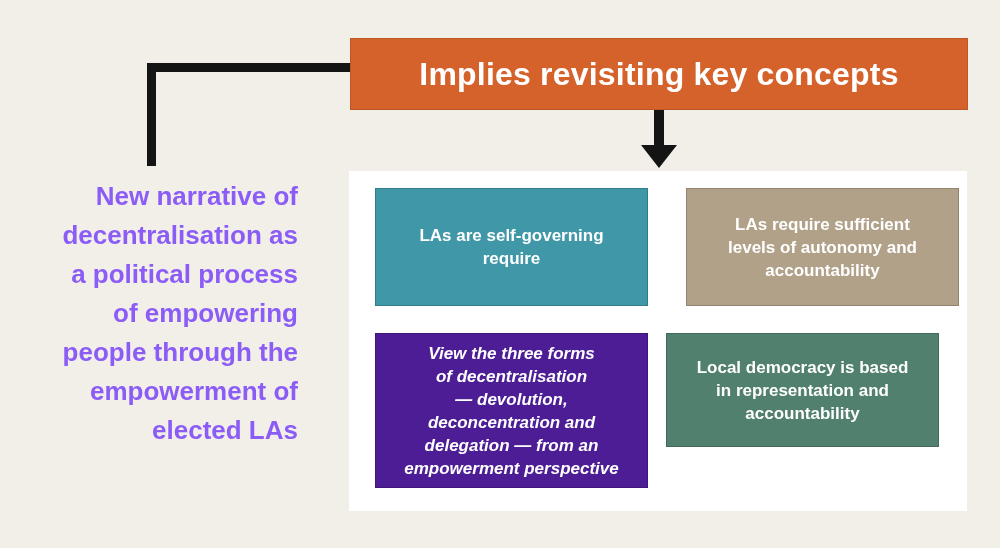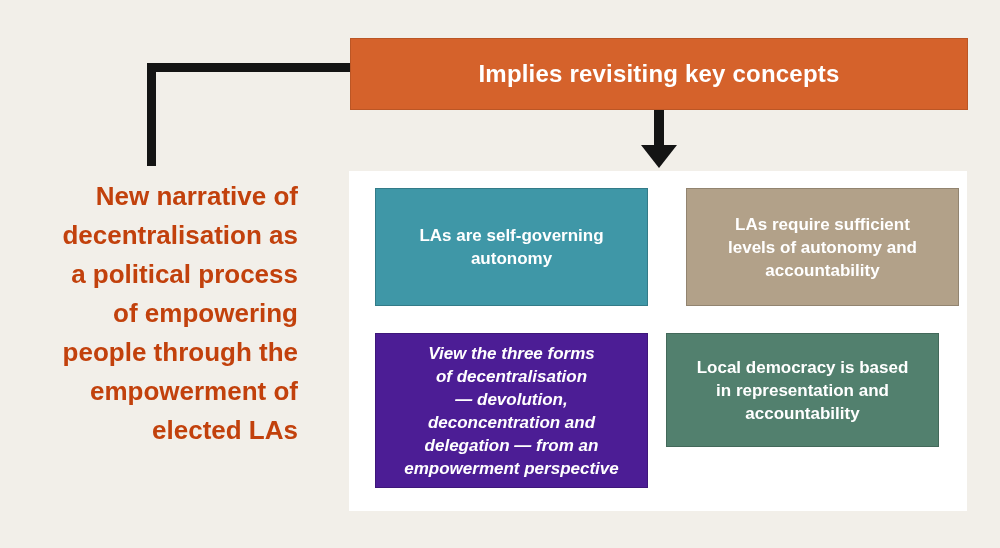--- a/index.html
+++ b/index.html
@@ -34,21 +34,21 @@
     width: 618px; height: 72px;
     background: #d5622b;
     border: 1px solid rgba(0,0,0,0.12);
     box-sizing: border-box;
     display: flex;
     align-items: center;
     justify-content: center;
   }
   .header-bar .label {
     color: #ffffff;
-    font-size: 24px;
+    font-size: 32px;
     font-weight: 600;
     letter-spacing: 0.2px;
   }
   
   .arrow-stem {
     position: absolute;
     left: 654px; top: 110px;
     width: 10px; height: 37px;
     background: #141414;
   }
@@ -59,21 +59,21 @@
     border-left: 18px solid transparent;
     border-right: 18px solid transparent;
     border-top: 23px solid #141414;
   }
   
   .left-note {
     position: absolute;
     left: 8px; top: 177px;
     width: 290px;
     text-align: right;
-    color: #c2410c;
+    color: #8b5cf6;
     font-size: 26px;
     font-weight: 700;
     line-height: 39px;
     white-space: pre-line;
   }
   
   .panel {
     position: absolute;
     left: 349px; top: 171px;
     width: 618px; height: 340px;
@@ -117,21 +117,21 @@
   <div class="left-note">New narrative of
 decentralisation as
 a political process
 of empowering
 people through the
 empowerment of
 elected LAs</div>
 
   <div class="panel" style="background-color: rgb(255, 255, 255);">
     <div class="concept-box box-1" style="background-color: rgb(63, 151, 167);">LAs are self-governing
-autonomy</div>
+require</div>
     <div class="concept-box box-2" style="background-color: rgb(178, 161, 137);">LAs require sufficient
 levels of autonomy and
 accountability</div>
     <div class="concept-box box-3" style="background-color: #4c1d95; font-style: italic;">View the three forms
 of decentralisation
 — devolution,
 deconcentration and
 delegation — from an
 empowerment perspective</div>
     <div class="concept-box box-4" style="background-color: rgb(82, 128, 110);">Local democracy is based

